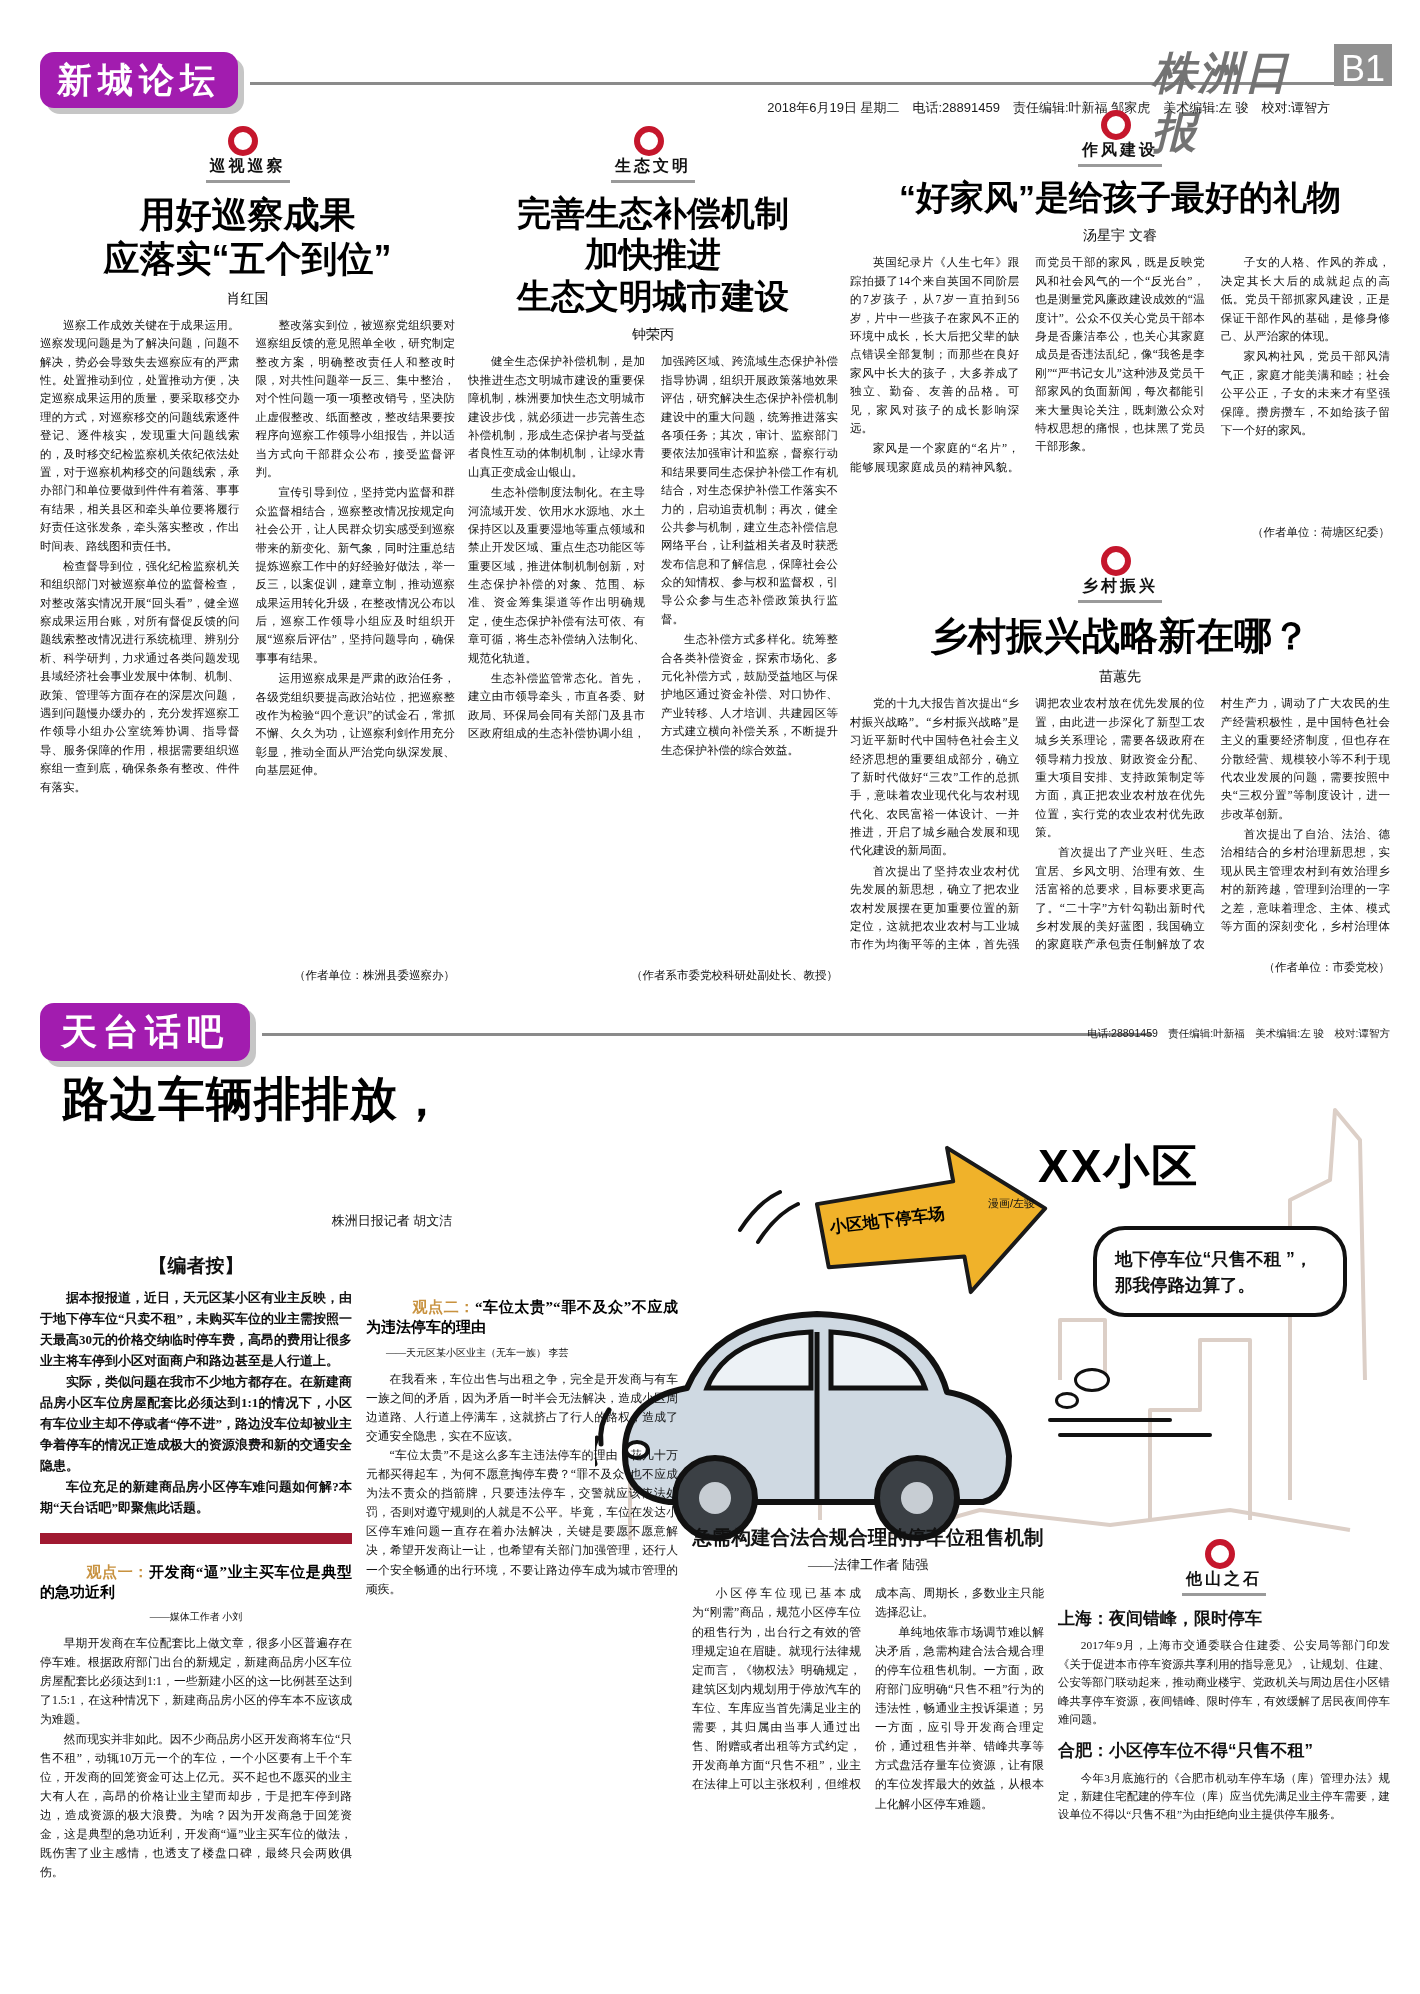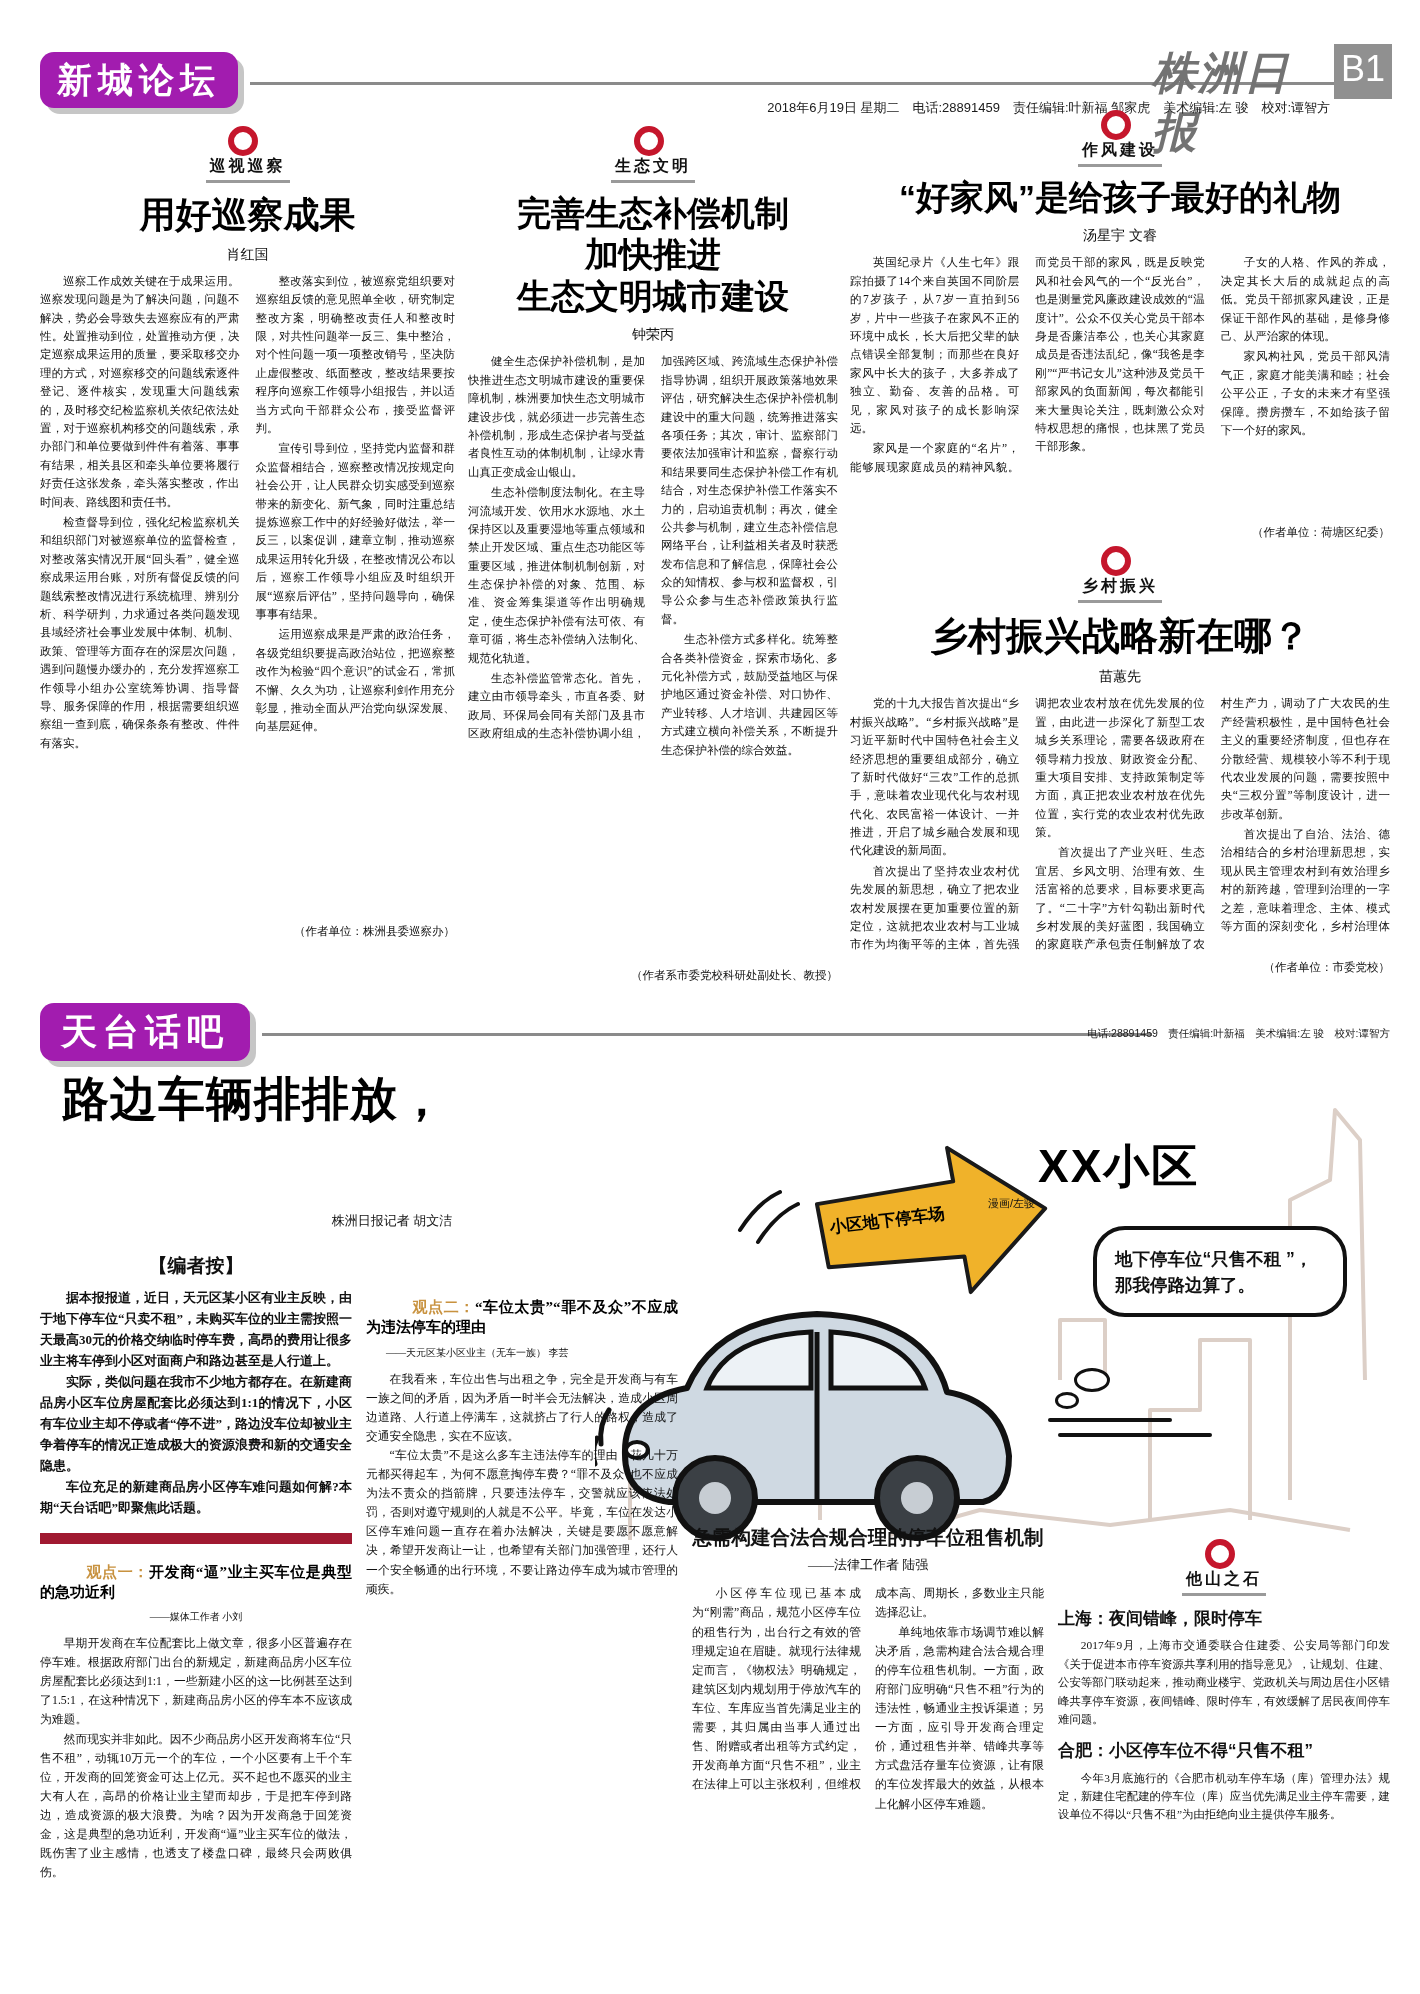--- a/index.html
+++ b/index.html
@@ -10,21 +10,21 @@
           border-radius:14px;text-align:center;box-shadow:6px 6px 0 #c6c6c6;
           font-family:"Liberation Sans",sans-serif;letter-spacing:6px;}
   .banner-xincheng{left:40px;top:52px;width:198px;height:56px;font-size:35px;line-height:56px;}
   .banner-tiantai{left:40px;top:1003px;width:210px;height:58px;font-size:36px;line-height:58px;}
   .hline{position:absolute;background:#8a8a8a;height:3px;}
   .line-top{left:250px;top:82px;width:1140px;}
   .line-tiantai{left:262px;top:1033px;width:890px;}
   .paper-logo{position:absolute;left:1152px;top:44px;width:180px;color:#737373;
               font-family:"Liberation Serif",serif;font-style:italic;font-weight:bold;
               font-size:44px;letter-spacing:2px;}
-  .page-no{position:absolute;left:1334px;top:44px;width:58px;height:55px;background:#909090;
+  .page-no{position:absolute;left:1334px;top:44px;width:58px;height:42px;background:#909090;
            color:#fff;font-size:36px;line-height:50px;text-align:center;}
   .dateline{position:absolute;top:99px;right:90px;font-size:13px;color:#1a1a1a;}
   .editor-line{position:absolute;top:1027px;right:30px;font-size:10.5px;color:#1a1a1a;}
   
   .tag{display:flex;align-items:center;justify-content:flex-end;margin-bottom:10px;flex-direction:column;}
   .ring{width:18px;height:18px;border:6px solid #c5162c;border-radius:50%;background:#fff;margin-right:9px;flex:0 0 auto;}
   .tag-label{font-size:16px;font-weight:bold;letter-spacing:3px;border-bottom:3px solid #9a9a9a;padding:0 4px 3px;}
   
   .art{position:absolute;}
   #art1{left:40px;top:126px;width:415px;}
@@ -103,20 +103,21 @@
   <div class="page-no">B1</div>
   <div class="dateline">2018年6月19日 星期二　电话:28891459　责任编辑:叶新福 邹家虎　美术编辑:左 骏　校对:谭智方</div>
 
   <div class="art" id="art1">
     <div class="tag">
       <span class="ring"></span>
       <span class="tag-label">巡视巡察</span>
     </div>
     <div class="headline">
       <div>用好巡察成果</div>
+      <div>应落实“五个到位”</div>
     </div>
     <div class="author">肖红国</div>
     <div class="abody">
       <p>巡察工作成效关键在于成果运用。巡察发现问题是为了解决问题，问题不解决，势必会导致失去巡察应有的严肃性。处置推动到位，处置推动方便，决定巡察成果运用的质量，要采取移交办理的方式，对巡察移交的问题线索逐件登记、逐件核实，发现重大问题线索的，及时移交纪检监察机关依纪依法处置，对于巡察机构移交的问题线索，承办部门和单位要做到件件有着落、事事有结果，相关县区和牵头单位要将履行好责任这张发条，牵头落实整改，作出时间表、路线图和责任书。</p>
       <p>检查督导到位，强化纪检监察机关和组织部门对被巡察单位的监督检查，对整改落实情况开展“回头看”，健全巡察成果运用台账，对所有督促反馈的问题线索整改情况进行系统梳理、辨别分析、科学研判，力求通过各类问题发现县域经济社会事业发展中体制、机制、政策、管理等方面存在的深层次问题，遇到问题慢办缓办的，充分发挥巡察工作领导小组办公室统筹协调、指导督导、服务保障的作用，根据需要组织巡察组一查到底，确保条条有整改、件件有落实。</p>
       <p>整改落实到位，被巡察党组织要对巡察组反馈的意见照单全收，研究制定整改方案，明确整改责任人和整改时限，对共性问题举一反三、集中整治，对个性问题一项一项整改销号，坚决防止虚假整改、纸面整改，整改结果要按程序向巡察工作领导小组报告，并以适当方式向干部群众公布，接受监督评判。</p>
       <p>宣传引导到位，坚持党内监督和群众监督相结合，巡察整改情况按规定向社会公开，让人民群众切实感受到巡察带来的新变化、新气象，同时注重总结提炼巡察工作中的好经验好做法，举一反三，以案促训，建章立制，推动巡察成果运用转化升级，在整改情况公布以后，巡察工作领导小组应及时组织开展“巡察后评估”，坚持问题导向，确保事事有结果。</p>
       <p>运用巡察成果是严肃的政治任务，各级党组织要提高政治站位，把巡察整改作为检验“四个意识”的试金石，常抓不懈、久久为功，让巡察利剑作用充分彰显，推动全面从严治党向纵深发展、向基层延伸。</p>
     </div>
     <div class="credit">（作者单位：株洲县委巡察办）</div>

